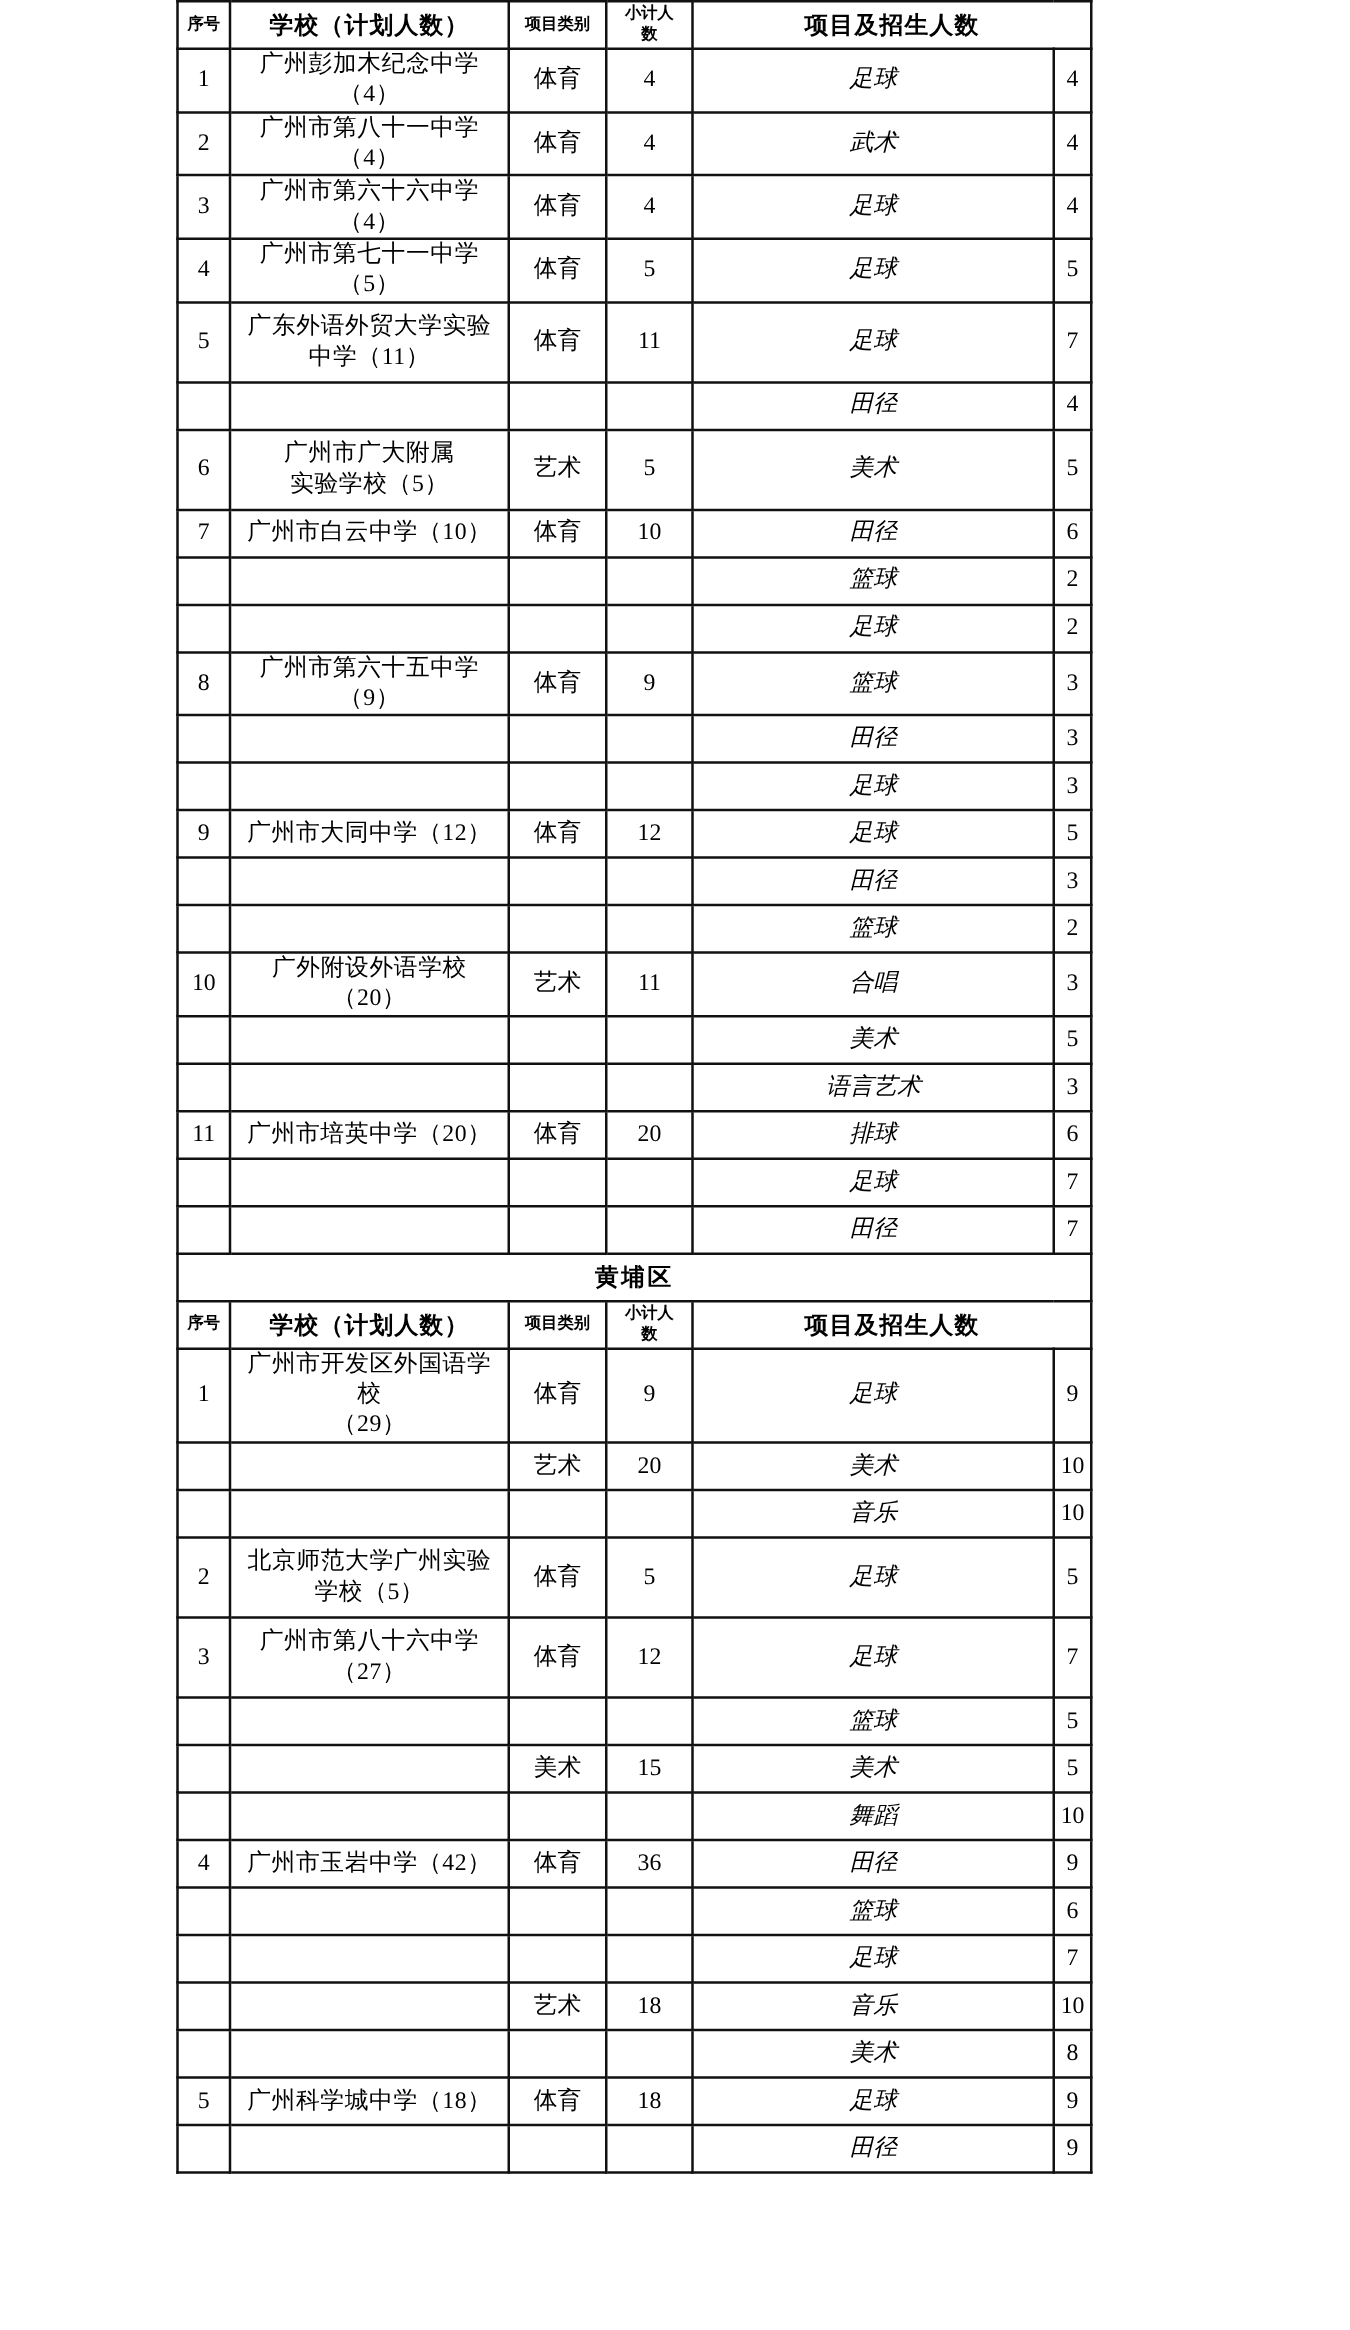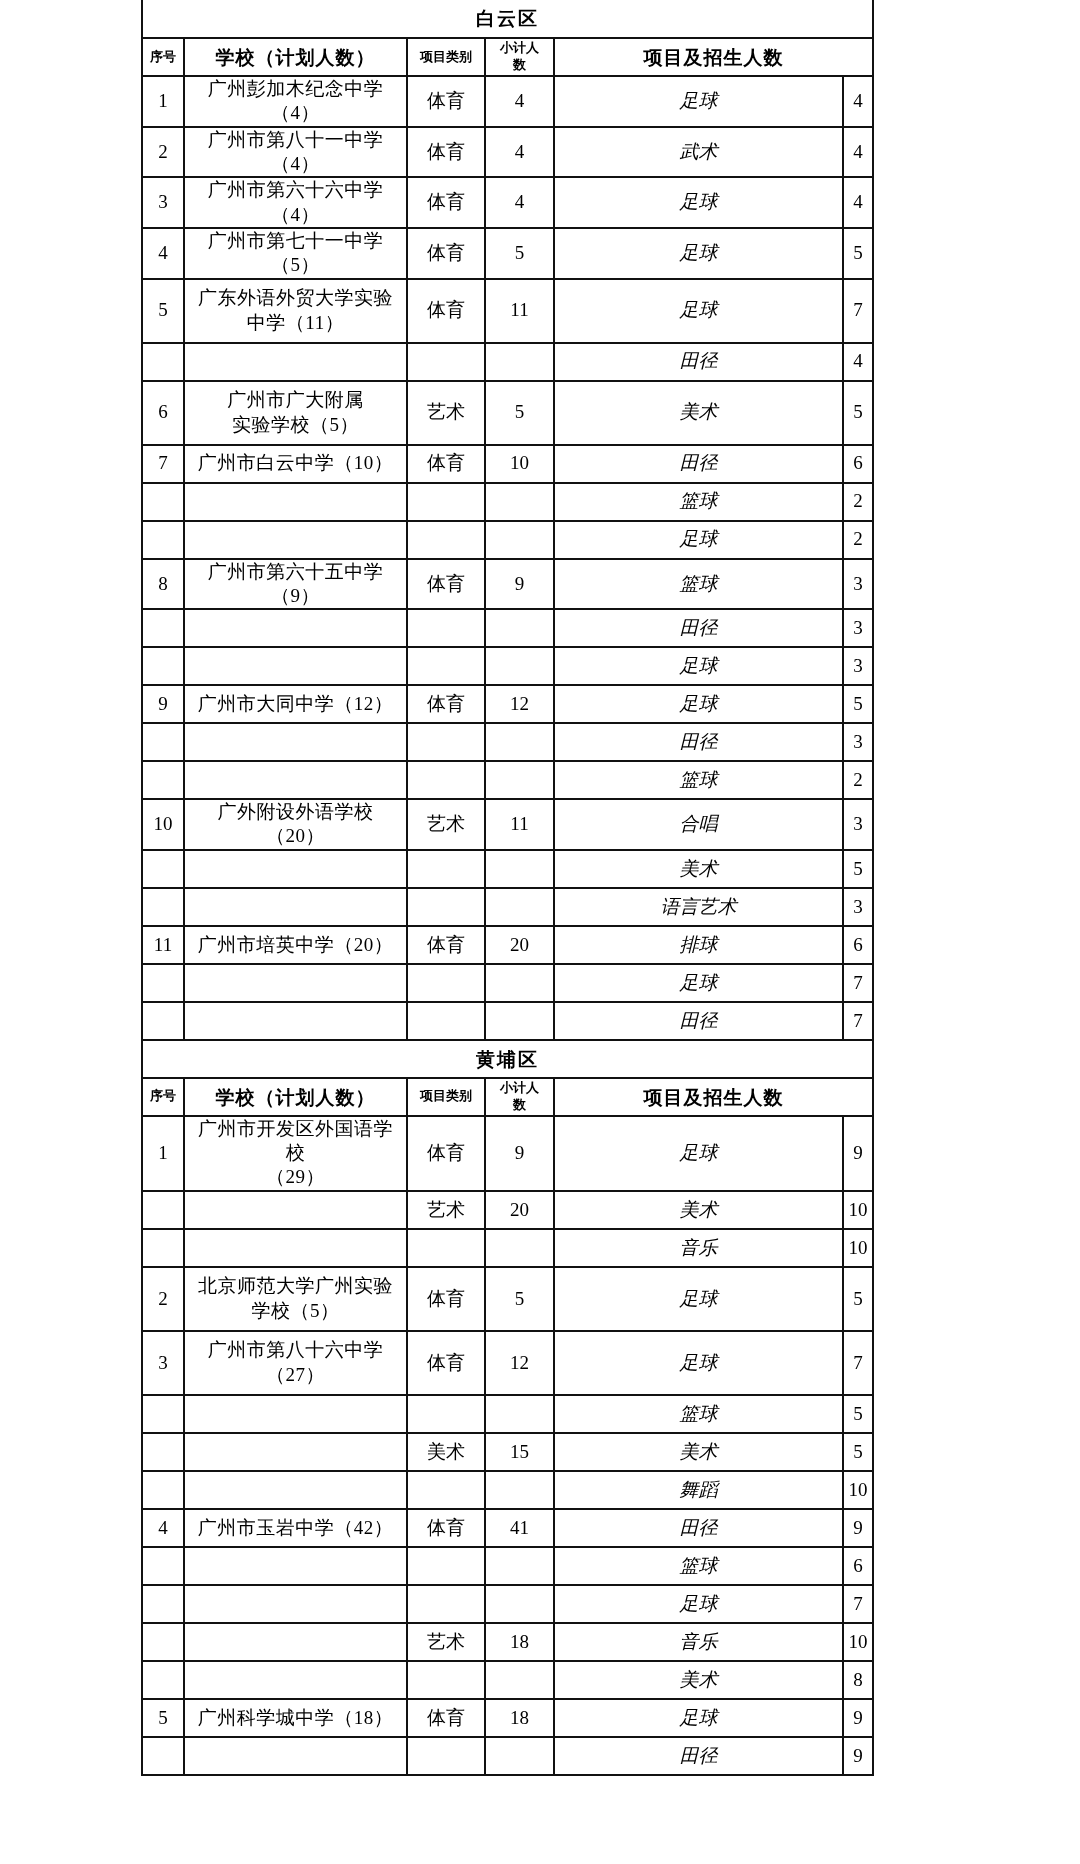--- a/index.html
+++ b/index.html
@@ -72,21 +72,21 @@
     font-size: 20px;
     height: 54px;
     line-height: 1.12;
     letter-spacing: 1px;
   }
   td.hd.narrow { letter-spacing: 0px; font-size: 13px; }
 
   
   td.idx   { font-size: 19px; }
   td.school{ font-size: 19px; letter-spacing: 0.5px; }
-  td.cat   { font-size: 19px; }
+  td.cat   { font-size: 19px; font-family: Liberation Mono, monospace; }
   td.sub   { font-size: 19px; }
   td.proj  { font-size: 19px; text-align: left; padding-left: 8px; font-style: italic; }
   td.num   { font-size: 18px; }
   tr.tall td { height: 64px; }
 </style>
 </head>
 <body>
 
 <div class="page">
   <div class="table-wrap">
@@ -94,215 +94,212 @@
       <colgroup>
         <col class="c-idx">
           <col class="c-school">
           <col class="c-cat">
         <col class="c-sub">
           <col class="c-proj">
           <col class="c-num">
       </colgroup>
       <tbody id="tbody">
           <tr>
-            <td colspan="6" class="district first-banner">白云区</td>
+            <td class="hd narrow">序号</td>
+            <td class="hd">学校（计划人数）</td>
+            <td class="hd narrow">项目类别</td>
+            <td class="hd narrow">小计人<br>数</td>
+            <td colspan="2" class="hd">项目及招生人数</td>
+          </tr>
+          <tr class="">
+            <td class="idx">1</td>
+            <td class="school">广州彭加木纪念中学（4）</td>
+            <td class="cat">体育</td>
+            <td class="sub">4</td>
+            <td class="proj">足球</td>
+            <td class="num">4</td>
+          </tr>
+          <tr class="">
+            <td class="idx">2</td>
+            <td class="school">广州市第八十一中学（4）</td>
+            <td class="cat">体育</td>
+            <td class="sub">4</td>
+            <td class="proj">武术</td>
+            <td class="num">4</td>
+          </tr>
+          <tr class="">
+            <td class="idx">3</td>
+            <td class="school">广州市第六十六中学（4）</td>
+            <td class="cat">体育</td>
+            <td class="sub">4</td>
+            <td class="proj">足球</td>
+            <td class="num">4</td>
+          </tr>
+          <tr class="">
+            <td class="idx">4</td>
+            <td class="school">广州市第七十一中学（5）</td>
+            <td class="cat">体育</td>
+            <td class="sub">5</td>
+            <td class="proj">足球</td>
+            <td class="num">5</td>
+          </tr>
+          <tr class="tall">
+            <td class="idx">5</td>
+            <td class="school">广东外语外贸大学实验中学（11）</td>
+            <td class="cat">体育</td>
+            <td class="sub">11</td>
+            <td class="proj">足球</td>
+            <td class="num">7</td>
+          </tr>
+          <tr class="">
+            <td class="idx"></td>
+            <td class="school"></td>
+            <td class="cat"></td>
+            <td class="sub"></td>
+            <td class="proj">田径</td>
+            <td class="num">4</td>
+          </tr>
+          <tr class="tall">
+            <td class="idx">6</td>
+            <td class="school">广州市广大附属<br>实验学校（5）</td>
+            <td class="cat">艺术</td>
+            <td class="sub">5</td>
+            <td class="proj">美术</td>
+            <td class="num">5</td>
+          </tr>
+          <tr class="">
+            <td class="idx">7</td>
+            <td class="school">广州市白云中学（10）</td>
+            <td class="cat">体育</td>
+            <td class="sub">10</td>
+            <td class="proj">田径</td>
+            <td class="num">6</td>
+          </tr>
+          <tr class="">
+            <td class="idx"></td>
+            <td class="school"></td>
+            <td class="cat"></td>
+            <td class="sub"></td>
+            <td class="proj">篮球</td>
+            <td class="num">2</td>
+          </tr>
+          <tr class="">
+            <td class="idx"></td>
+            <td class="school"></td>
+            <td class="cat"></td>
+            <td class="sub"></td>
+            <td class="proj">足球</td>
+            <td class="num">2</td>
+          </tr>
+          <tr class="">
+            <td class="idx">8</td>
+            <td class="school">广州市第六十五中学（9）</td>
+            <td class="cat">体育</td>
+            <td class="sub">9</td>
+            <td class="proj">篮球</td>
+            <td class="num">3</td>
+          </tr>
+          <tr class="">
+            <td class="idx"></td>
+            <td class="school"></td>
+            <td class="cat"></td>
+            <td class="sub"></td>
+            <td class="proj">田径</td>
+            <td class="num">3</td>
+          </tr>
+          <tr class="">
+            <td class="idx"></td>
+            <td class="school"></td>
+            <td class="cat"></td>
+            <td class="sub"></td>
+            <td class="proj">足球</td>
+            <td class="num">3</td>
+          </tr>
+          <tr class="">
+            <td class="idx">9</td>
+            <td class="school">广州市大同中学（12）</td>
+            <td class="cat">体育</td>
+            <td class="sub">12</td>
+            <td class="proj">足球</td>
+            <td class="num">5</td>
+          </tr>
+          <tr class="">
+            <td class="idx"></td>
+            <td class="school"></td>
+            <td class="cat"></td>
+            <td class="sub"></td>
+            <td class="proj">田径</td>
+            <td class="num">3</td>
+          </tr>
+          <tr class="">
+            <td class="idx"></td>
+            <td class="school"></td>
+            <td class="cat"></td>
+            <td class="sub"></td>
+            <td class="proj">篮球</td>
+            <td class="num">2</td>
+          </tr>
+          <tr class="">
+            <td class="idx">10</td>
+            <td class="school">广外附设外语学校（20）</td>
+            <td class="cat">艺术</td>
+            <td class="sub">11</td>
+            <td class="proj">合唱</td>
+            <td class="num">3</td>
+          </tr>
+          <tr class="">
+            <td class="idx"></td>
+            <td class="school"></td>
+            <td class="cat"></td>
+            <td class="sub"></td>
+            <td class="proj">美术</td>
+            <td class="num">5</td>
+          </tr>
+          <tr class="">
+            <td class="idx"></td>
+            <td class="school"></td>
+            <td class="cat"></td>
+            <td class="sub"></td>
+            <td class="proj">语言艺术</td>
+            <td class="num">3</td>
+          </tr>
+          <tr class="">
+            <td class="idx">11</td>
+            <td class="school">广州市培英中学（20）</td>
+            <td class="cat">体育</td>
+            <td class="sub">20</td>
+            <td class="proj">排球</td>
+            <td class="num">6</td>
+          </tr>
+          <tr class="">
+            <td class="idx"></td>
+            <td class="school"></td>
+            <td class="cat"></td>
+            <td class="sub"></td>
+            <td class="proj">足球</td>
+            <td class="num">7</td>
+          </tr>
+          <tr class="">
+            <td class="idx"></td>
+            <td class="school"></td>
+            <td class="cat"></td>
+            <td class="sub"></td>
+            <td class="proj">田径</td>
+            <td class="num">7</td>
+          </tr>
+          <tr>
+            <td colspan="6" class="district">黄埔区</td>
           </tr>
           <tr>
             <td class="hd narrow">序号</td>
             <td class="hd">学校（计划人数）</td>
             <td class="hd narrow">项目类别</td>
             <td class="hd narrow">小计人<br>数</td>
             <td colspan="2" class="hd">项目及招生人数</td>
           </tr>
-          <tr class="">
-            <td class="idx">1</td>
-            <td class="school">广州彭加木纪念中学（4）</td>
-            <td class="cat">体育</td>
-            <td class="sub">4</td>
-            <td class="proj">足球</td>
-            <td class="num">4</td>
-          </tr>
-          <tr class="">
-            <td class="idx">2</td>
-            <td class="school">广州市第八十一中学（4）</td>
-            <td class="cat">体育</td>
-            <td class="sub">4</td>
-            <td class="proj">武术</td>
-            <td class="num">4</td>
-          </tr>
-          <tr class="">
-            <td class="idx">3</td>
-            <td class="school">广州市第六十六中学（4）</td>
-            <td class="cat">体育</td>
-            <td class="sub">4</td>
-            <td class="proj">足球</td>
-            <td class="num">4</td>
-          </tr>
-          <tr class="">
-            <td class="idx">4</td>
-            <td class="school">广州市第七十一中学（5）</td>
-            <td class="cat">体育</td>
-            <td class="sub">5</td>
-            <td class="proj">足球</td>
-            <td class="num">5</td>
-          </tr>
-          <tr class="tall">
-            <td class="idx">5</td>
-            <td class="school">广东外语外贸大学实验中学（11）</td>
-            <td class="cat">体育</td>
-            <td class="sub">11</td>
-            <td class="proj">足球</td>
-            <td class="num">7</td>
-          </tr>
-          <tr class="">
-            <td class="idx"></td>
-            <td class="school"></td>
-            <td class="cat"></td>
-            <td class="sub"></td>
-            <td class="proj">田径</td>
-            <td class="num">4</td>
-          </tr>
-          <tr class="tall">
-            <td class="idx">6</td>
-            <td class="school">广州市广大附属<br>实验学校（5）</td>
-            <td class="cat">艺术</td>
-            <td class="sub">5</td>
-            <td class="proj">美术</td>
-            <td class="num">5</td>
-          </tr>
-          <tr class="">
-            <td class="idx">7</td>
-            <td class="school">广州市白云中学（10）</td>
-            <td class="cat">体育</td>
-            <td class="sub">10</td>
-            <td class="proj">田径</td>
-            <td class="num">6</td>
-          </tr>
-          <tr class="">
-            <td class="idx"></td>
-            <td class="school"></td>
-            <td class="cat"></td>
-            <td class="sub"></td>
-            <td class="proj">篮球</td>
-            <td class="num">2</td>
-          </tr>
-          <tr class="">
-            <td class="idx"></td>
-            <td class="school"></td>
-            <td class="cat"></td>
-            <td class="sub"></td>
-            <td class="proj">足球</td>
-            <td class="num">2</td>
-          </tr>
-          <tr class="">
-            <td class="idx">8</td>
-            <td class="school">广州市第六十五中学（9）</td>
-            <td class="cat">体育</td>
-            <td class="sub">9</td>
-            <td class="proj">篮球</td>
-            <td class="num">3</td>
-          </tr>
-          <tr class="">
-            <td class="idx"></td>
-            <td class="school"></td>
-            <td class="cat"></td>
-            <td class="sub"></td>
-            <td class="proj">田径</td>
-            <td class="num">3</td>
-          </tr>
-          <tr class="">
-            <td class="idx"></td>
-            <td class="school"></td>
-            <td class="cat"></td>
-            <td class="sub"></td>
-            <td class="proj">足球</td>
-            <td class="num">3</td>
-          </tr>
-          <tr class="">
-            <td class="idx">9</td>
-            <td class="school">广州市大同中学（12）</td>
-            <td class="cat">体育</td>
-            <td class="sub">12</td>
-            <td class="proj">足球</td>
-            <td class="num">5</td>
-          </tr>
-          <tr class="">
-            <td class="idx"></td>
-            <td class="school"></td>
-            <td class="cat"></td>
-            <td class="sub"></td>
-            <td class="proj">田径</td>
-            <td class="num">3</td>
-          </tr>
-          <tr class="">
-            <td class="idx"></td>
-            <td class="school"></td>
-            <td class="cat"></td>
-            <td class="sub"></td>
-            <td class="proj">篮球</td>
-            <td class="num">2</td>
-          </tr>
-          <tr class="">
-            <td class="idx">10</td>
-            <td class="school">广外附设外语学校（20）</td>
-            <td class="cat">艺术</td>
-            <td class="sub">11</td>
-            <td class="proj">合唱</td>
-            <td class="num">3</td>
-          </tr>
-          <tr class="">
-            <td class="idx"></td>
-            <td class="school"></td>
-            <td class="cat"></td>
-            <td class="sub"></td>
-            <td class="proj">美术</td>
-            <td class="num">5</td>
-          </tr>
-          <tr class="">
-            <td class="idx"></td>
-            <td class="school"></td>
-            <td class="cat"></td>
-            <td class="sub"></td>
-            <td class="proj">语言艺术</td>
-            <td class="num">3</td>
-          </tr>
-          <tr class="">
-            <td class="idx">11</td>
-            <td class="school">广州市培英中学（20）</td>
-            <td class="cat">体育</td>
-            <td class="sub">20</td>
-            <td class="proj">排球</td>
-            <td class="num">6</td>
-          </tr>
-          <tr class="">
-            <td class="idx"></td>
-            <td class="school"></td>
-            <td class="cat"></td>
-            <td class="sub"></td>
-            <td class="proj">足球</td>
-            <td class="num">7</td>
-          </tr>
-          <tr class="">
-            <td class="idx"></td>
-            <td class="school"></td>
-            <td class="cat"></td>
-            <td class="sub"></td>
-            <td class="proj">田径</td>
-            <td class="num">7</td>
-          </tr>
-          <tr>
-            <td colspan="6" class="district">黄埔区</td>
-          </tr>
-          <tr>
-            <td class="hd narrow">序号</td>
-            <td class="hd">学校（计划人数）</td>
-            <td class="hd narrow">项目类别</td>
-            <td class="hd narrow">小计人<br>数</td>
-            <td colspan="2" class="hd">项目及招生人数</td>
-          </tr>
           <tr class="tall">
             <td class="idx">1</td>
             <td class="school">广州市开发区外国语学校<br>（29）</td>
             <td class="cat">体育</td>
             <td class="sub">9</td>
             <td class="proj">足球</td>
             <td class="num">9</td>
           </tr>
           <tr class="">
             <td class="idx"></td>
@@ -357,21 +354,21 @@
             <td class="school"></td>
             <td class="cat"></td>
             <td class="sub"></td>
             <td class="proj">舞蹈</td>
             <td class="num">10</td>
           </tr>
           <tr class="">
             <td class="idx">4</td>
             <td class="school">广州市玉岩中学（42）</td>
             <td class="cat">体育</td>
-            <td class="sub">41</td>
+            <td class="sub">36</td>
             <td class="proj">田径</td>
             <td class="num">9</td>
           </tr>
           <tr class="">
             <td class="idx"></td>
             <td class="school"></td>
             <td class="cat"></td>
             <td class="sub"></td>
             <td class="proj">篮球</td>
             <td class="num">6</td>

